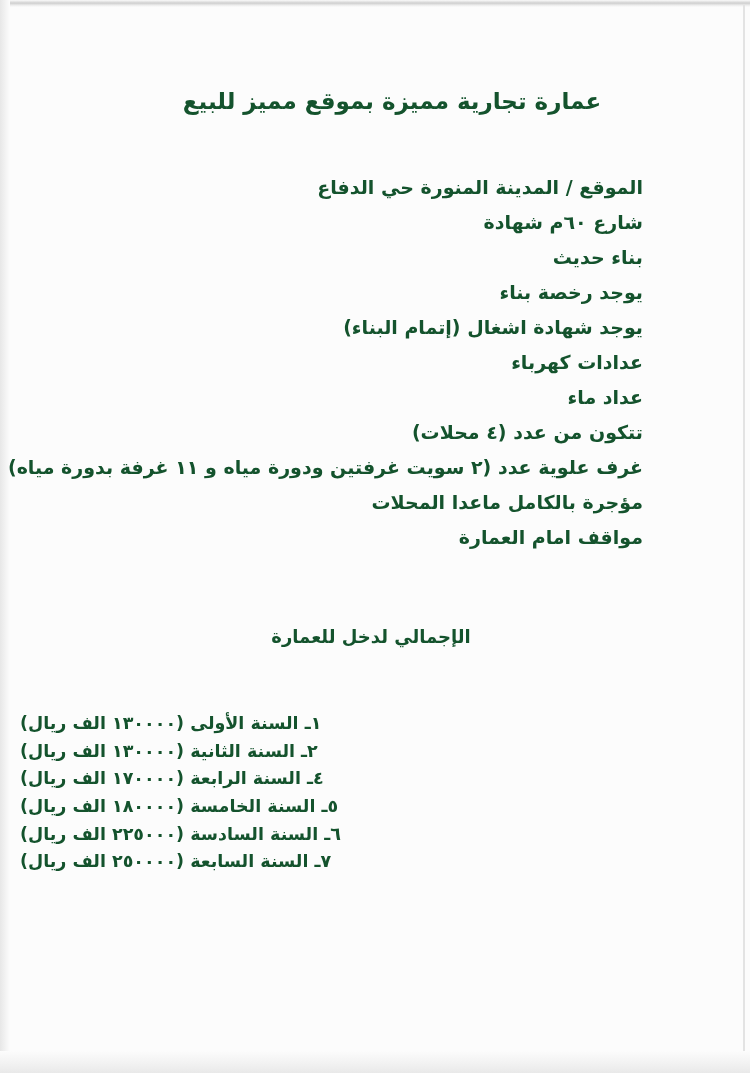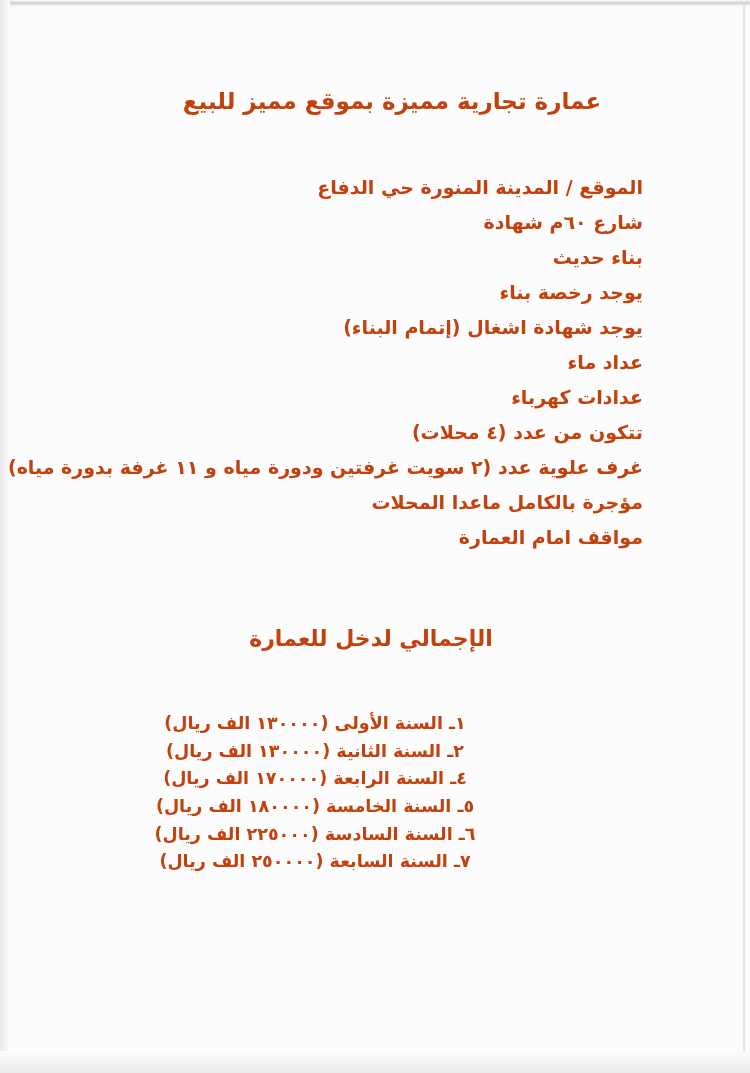--- a/index.html
+++ b/index.html
@@ -11,21 +11,21 @@
     width: 750px;
     height: 1073px;
     overflow: hidden;
     font-family: "DejaVu Sans", sans-serif;
   }
   .page {
     position: relative;
     width: 750px;
     height: 1073px;
     background: #fcfcfc;
-    color: #c2410c;
+    color: #14532d;
     overflow: hidden;
     direction: rtl;
   }
   
   .edge-top {
     position: absolute; top: 0; left: 0; right: 0; height: 7px;
     background: linear-gradient(to bottom, #fafafa 0%, #cfcfcf 45%, #ededed 75%, #fcfcfc 100%);
   }
   .edge-left {
     position: absolute; top: 0; bottom: 0; left: 0; width: 10px;
@@ -62,30 +62,30 @@
     white-space: nowrap;
   }
   .detail-line { height: 35px; }
   .income-heading {
     position: absolute;
     top: 626px;
     left: 0;
     right: 8px;
     margin: 0;
     text-align: center;
-    font-size: 22px;
+    font-size: 18px;
     font-weight: bold;
     letter-spacing: 0.5px;
   }
   .income-list {
     position: absolute;
     top: 710px;
     right: 140px;
     left: 20px;
-    text-align: center;
+    text-align: left;
     font-size: 17.5px;
     font-weight: bold;
     line-height: 27.7px;
     white-space: nowrap;
   }
   .income-item { height: 27.7px; }
 </style>
 </head>
 <body>
 
@@ -97,22 +97,22 @@
   <div class="edge-bottom"></div>
 
   <h1 class="doc-title">عمارة تجارية مميزة بموقع مميز للبيع</h1>
 
   <div class="details">
     <div class="detail-line">الموقع / المدينة المنورة حي الدفاع</div>
     <div class="detail-line">شارع ٦٠م شهادة</div>
     <div class="detail-line">بناء حديث</div>
     <div class="detail-line">يوجد رخصة بناء</div>
     <div class="detail-line">يوجد شهادة اشغال (إتمام البناء)</div>
+    <div class="detail-line">عدادات كهرباء</div>
     <div class="detail-line">عداد ماء</div>
-    <div class="detail-line">عدادات كهرباء</div>
     <div class="detail-line">تتكون من عدد (٤ محلات)</div>
     <div class="detail-line">غرف علوية عدد (٢ سويت غرفتين ودورة مياه و ١١ غرفة بدورة مياه)</div>
     <div class="detail-line">مؤجرة بالكامل ماعدا المحلات</div>
     <div class="detail-line">مواقف امام العمارة</div>
   </div>
 
   <h2 class="income-heading">الإجمالي لدخل للعمارة</h2>
 
   <div class="income-list">
     <div class="income-item">١ـ السنة الأولى (١٣٠٠٠٠ الف ريال)</div>

